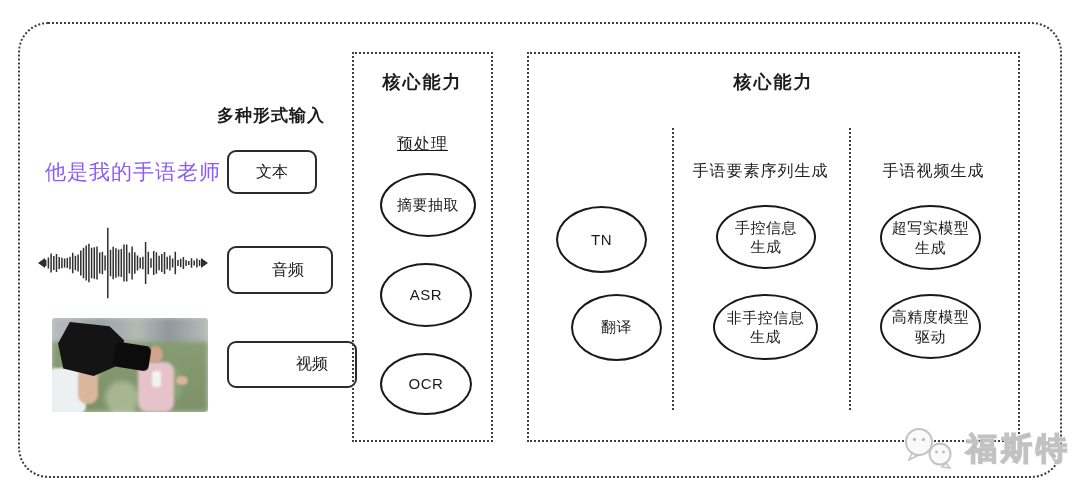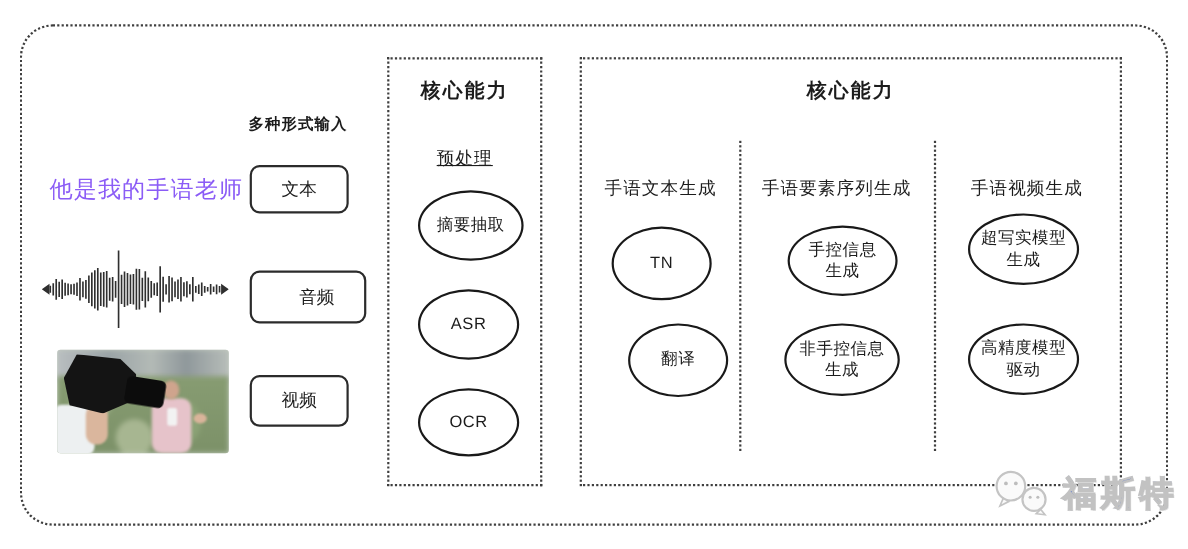--- a/index.html
+++ b/index.html
@@ -7,32 +7,32 @@
     position:relative;width:1080px;height:499px;background:#ffffff;overflow:hidden;
     font-family:"Liberation Sans","DejaVu Sans",sans-serif;color:#1c1c1c;
   }
   .outer-border{
     position:absolute;left:18px;top:22px;width:1040px;height:452px;
     border:2px dotted #3f3f3f;border-radius:30px;
   }
   
   .multi-input-label{
     position:absolute;left:210px;top:104px;width:122px;text-align:center;
-    font-size:14px;font-weight:bold;letter-spacing:1px;
+    font-size:17px;font-weight:bold;letter-spacing:1px;
   }
   .text-sample{
     position:absolute;left:45px;top:158px;font-size:21px;letter-spacing:1px;color:#8b5cf6;
   }
   .input-box{
     position:absolute;left:227px;width:86px;border:2px solid #2b2b2b;border-radius:9px;
     display:flex;align-items:center;justify-content:center;font-size:16px;background:#fff;
   }
   .box-text{top:150px;height:40px;text-align:center;}
   .box-audio{top:246px;height:44px;padding-left:16px;}
-  .box-video{top:341px;height:43px;}
+  .box-video{top:341px;height:43px;padding-left:40px;}
   .waveform{position:absolute;left:38px;top:224px;}
   
   .photo{
     position:absolute;left:52px;top:318px;width:156px;height:94px;border-radius:3px;
     overflow:hidden;background:#c5cdc2;
   }
   .photo>div{position:absolute;}
   .ph-sky{left:0;top:0;right:0;height:30px;filter:blur(2px);
     background:linear-gradient(90deg,#b9bec0 0%,#9aa3a6 30%,#b3bab6 55%,#8f989b 75%,#b7bdb9 100%);}
   .ph-hedge{left:0;top:24px;right:0;bottom:0;filter:blur(2.5px);
@@ -70,21 +70,21 @@
   .divider-1{left:143px;}
   .divider-2{left:320px;}
   .col-label{position:absolute;top:107px;text-align:center;font-size:16px;letter-spacing:1px;}
   .col-label-1{left:0;width:143px;}
   .col-label-2{left:143px;width:177px;}
   .col-label-3{left:320px;width:169px;}
   .el-tn{left:27px;top:152px;width:87px;height:63px;}
   .el-translate{left:42px;top:240px;width:87px;height:63px;font-family:Liberation Serif, serif;}
   .el-manual{left:187px;top:151px;width:96px;height:60px;}
   .el-nonmanual{left:184px;top:240px;width:101px;height:62px;}
-  .el-hyperreal{left:351px;top:140px;width:97px;height:61px;}
+  .el-hyperreal{left:351px;top:151px;width:97px;height:61px;}
   .el-precision{left:351px;top:240px;width:97px;height:61px;}
   
   .watermark{
     position:absolute;left:900px;top:424px;display:flex;align-items:center;gap:8px;z-index:5;
   }
   .wm-text{
     font-size:31px;font-weight:bold;letter-spacing:4px;
     color:#1d4ed8;-webkit-text-stroke:1.2px #c2c2c2;
     text-shadow:1px 1px 0 #dedede;
   }
@@ -128,21 +128,20 @@
     <div class="ellipse el-ocr">OCR</div>
     <div class="ellipse el-asr">ASR</div>
   </div>
 
   <div class="cap-box core-box">
     <div class="cap-title">核心能力</div>
 
     <div class="col-divider divider-1"></div>
     <div class="col-divider divider-2"></div>
 
-    <div class="col-label col-label-1">手语文本生成</div>
     <div class="col-label col-label-2">手语要素序列生成</div>
     <div class="col-label col-label-3">手语视频生成</div>
 
     <div class="ellipse el-tn">TN</div>
     <div class="ellipse el-translate">翻译</div>
     <div class="ellipse el-manual">手控信息
 生成</div>
     <div class="ellipse el-nonmanual">非手控信息
 生成</div>
     <div class="ellipse el-hyperreal">超写实模型

